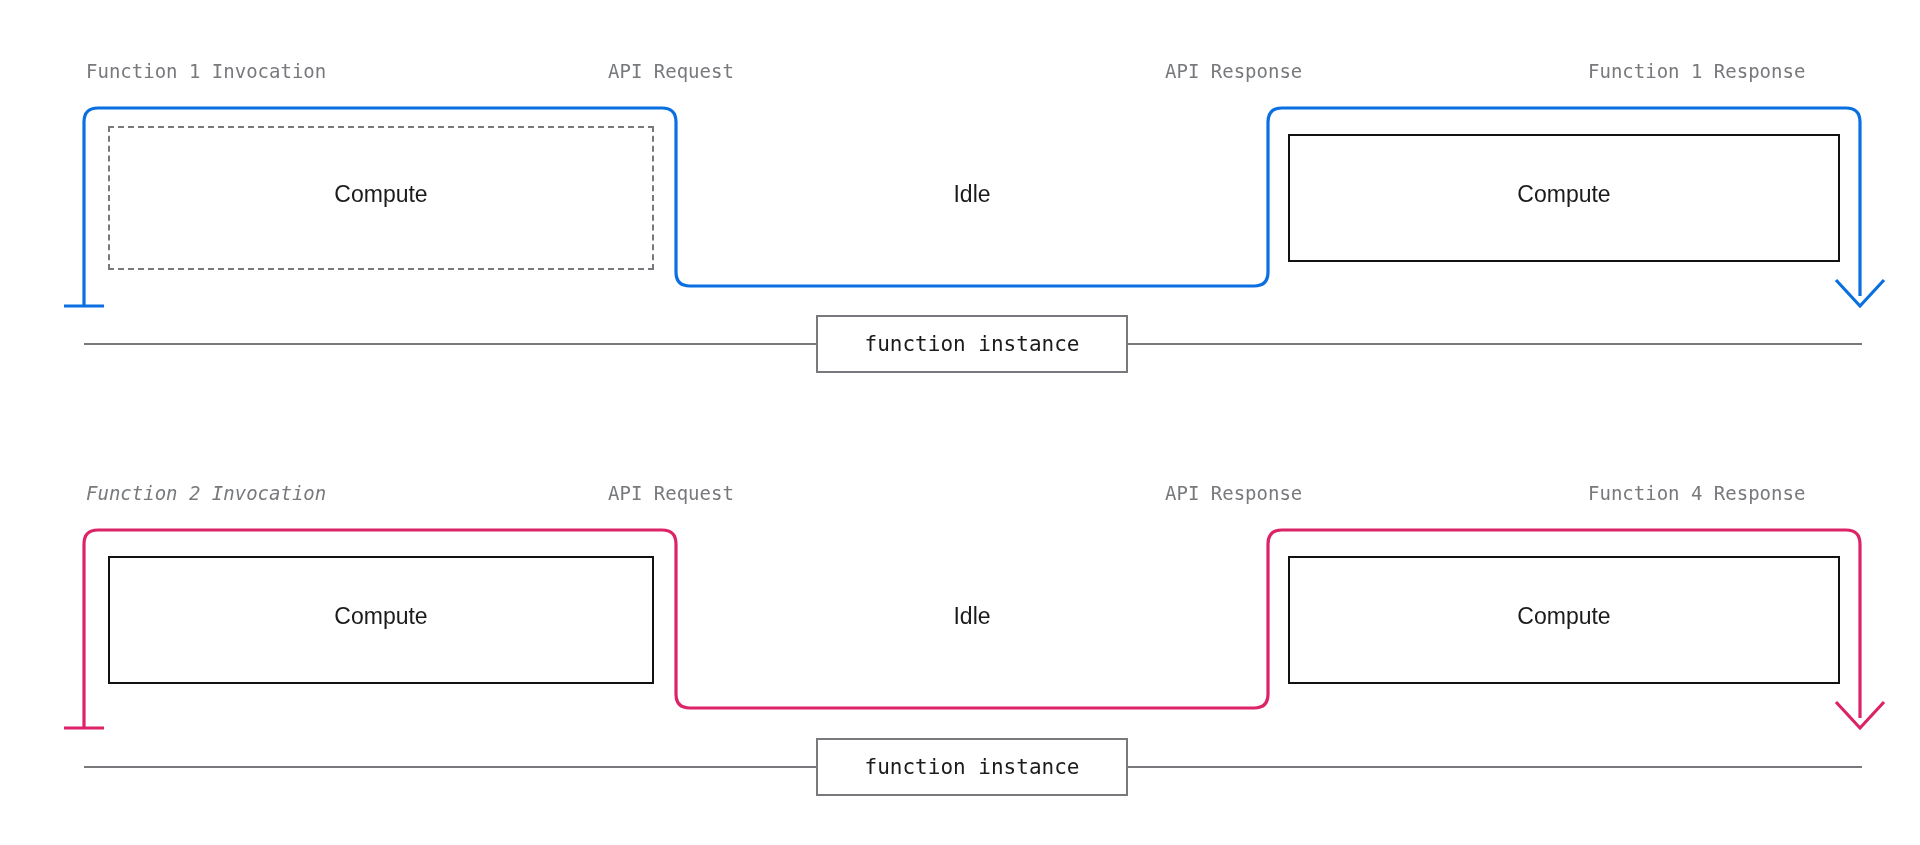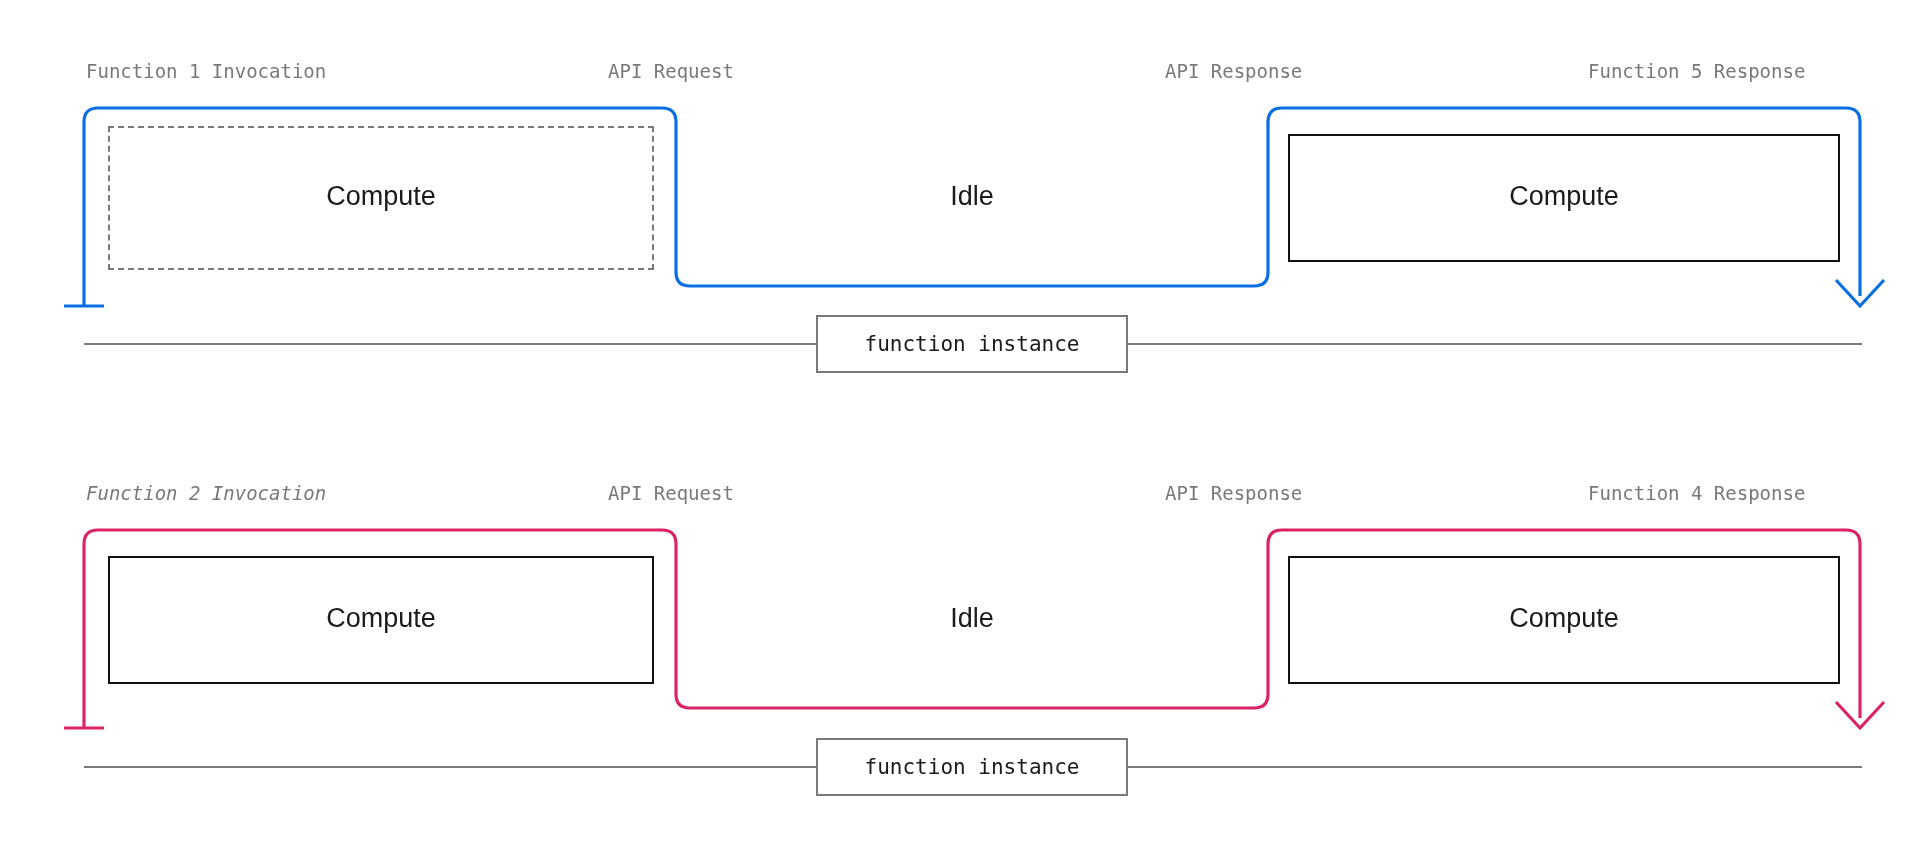--- a/index.html
+++ b/index.html
@@ -38,21 +38,21 @@
     font-size: 19px;
     color: #77797c;
     white-space: nowrap;
     letter-spacing: 0px;
     line-height: 1;
   }
 
   .state-label {
     position: absolute;
     font-family: "Liberation Sans", sans-serif;
-    font-size: 27px;
+    font-size: 23px;
     color: #1b1b1d;
     white-space: nowrap;
     text-align: center;
     line-height: 1;
   }
 
   
   .compute-box {
     position: absolute;
     box-sizing: border-box;
@@ -134,21 +134,21 @@
     <line x1="84" y1="767" x2="816" y2="767" stroke="#77797c" stroke-width="2"></line>
     <line x1="1128" y1="767" x2="1862" y2="767" stroke="#77797c" stroke-width="2"></line>
   </svg>
 
   <div class="ev-label" style="left:86px; top:62px;">Function 1 Invocation</div>
 
   <div class="ev-label" style="left:608px; top:62px;">API Request</div>
 
   <div class="ev-label" style="left:1165px; top:62px;">API Response</div>
 
-  <div class="ev-label" style="left:1588px; top:62px;">Function 5 Response</div>
+  <div class="ev-label" style="left:1588px; top:62px;">Function 1 Response</div>
 
   <div class="compute-box dashed" style="left:108px; top:126px; width:546px; height:144px;"></div>
   <div class="state-label" style="left:108px; top:183px; width:546px;">Compute</div>
 
   <div class="state-label" style="left:690px; top:183px; width:564px;">Idle</div>
 
   <div class="compute-box solid" style="left:1288px; top:134px; width:552px; height:128px;"></div>
   <div class="state-label" style="left:1288px; top:183px; width:552px;">Compute</div>
 
   <div class="instance-box" style="left:816px; top:315px; width:312px; height:58px;">

